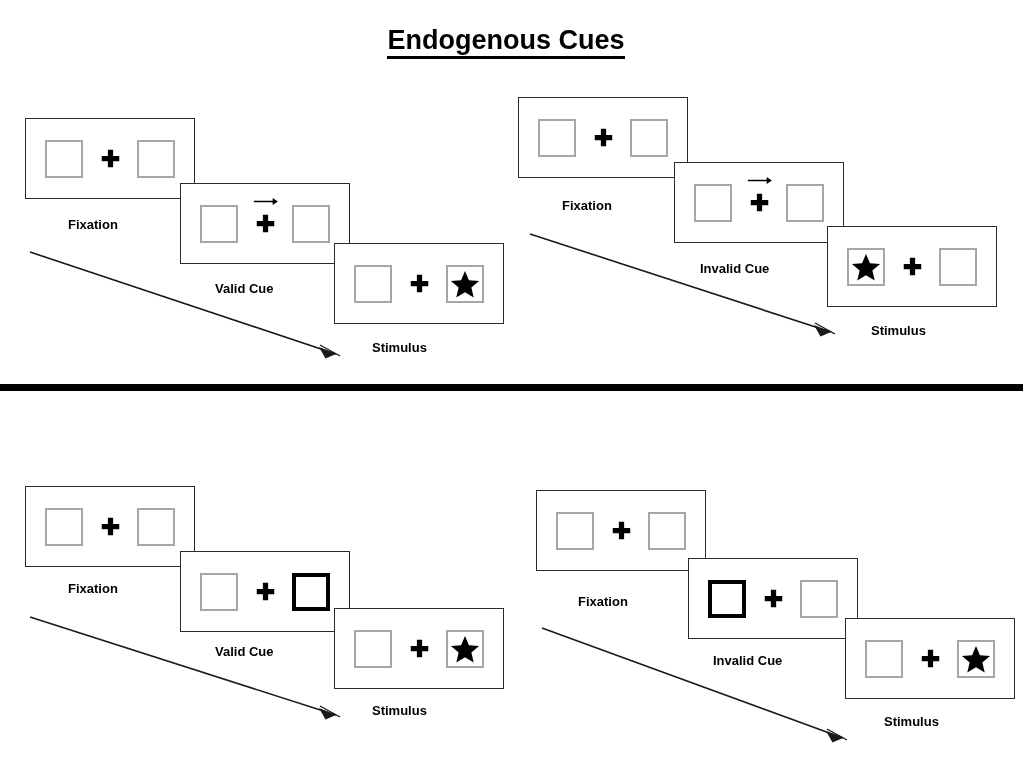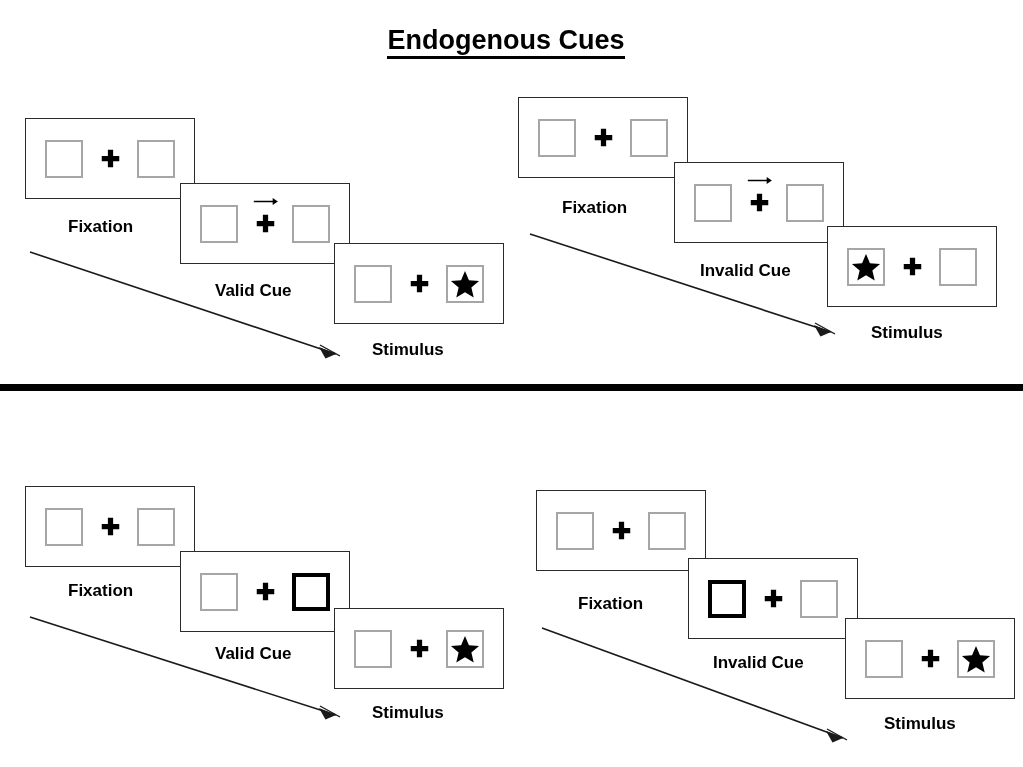--- a/index.html
+++ b/index.html
@@ -86,21 +86,21 @@
     position:absolute;
     top:-15px;
     left:50%;
     transform:translateX(-48%);
     width:26px;height:11px;
   }
 
   
   .caption{
     position:absolute;
-    font-size:17px;
+    font-size:13px;
     font-weight:bold;
     color:#000;
     white-space:nowrap;
   }
 
   
   .flow-arrow{position:absolute;}
 </style>
 </head>
 <body>

